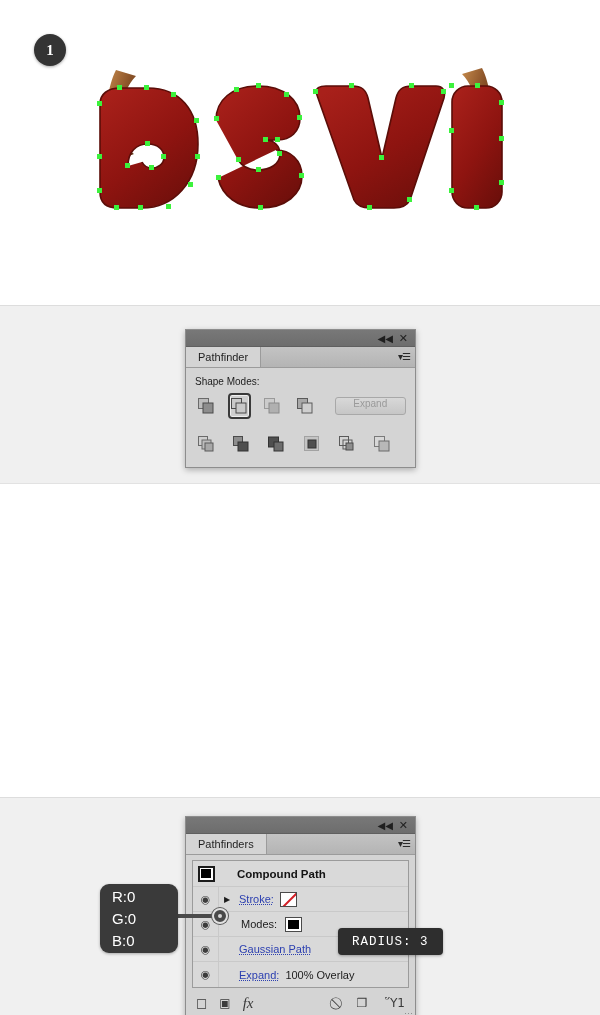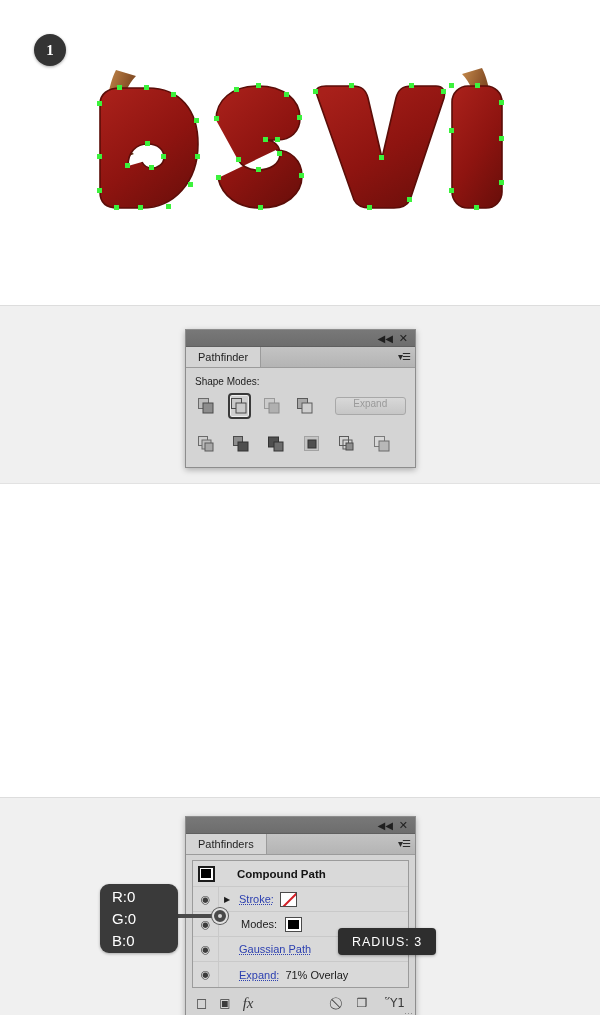--- a/index.html
+++ b/index.html
@@ -232,21 +232,21 @@
     content:""; position:absolute; left:4px; top:4px;
     width:4px; height:4px; border-radius:50%; background:#d8d8d8;
   }
 
   
   #radius-tooltip {
     position: absolute; left: 338px; top: 928px;
     height: 27px; padding: 0 14px;
     background: #2e2e2e; border-radius: 4px;
     color: #ffffff;
-    font-family: Liberation Sans, sans-serif;
+    font-family: Liberation Mono, monospace;
     font-size: 12.5px; letter-spacing: 1px;
     display: flex; align-items: center;
     box-shadow: 0 1px 3px rgba(0,0,0,.3);
     white-space: nowrap;
   }
 </style>
 </head>
 <body>
 
 <div class="page">
@@ -484,21 +484,21 @@
         <div class="ap-row">
           <span class="ap-eye">◉</span>
           <span class="ap-arrow"></span>
           <span class="ap-label">Gaussian Path</span>
         </div>
 
         <div class="ap-row">
           <span class="ap-eye">◉</span>
           <span class="ap-arrow"></span>
           <span class="ap-label">Expand:</span>
-          <span class="ap-plain">71% Overlay</span>
+          <span class="ap-plain">100% Overlay</span>
         </div>
       </div>
 
       <div class="ap-toolbar">
         <span class="tool-ic">□</span>
         <span class="tool-ic">▣</span>
         <span class="tool-ic fx">fx</span>
         <span class="tool-right">
           <span class="tool-ic">⃠</span>
           <span class="tool-ic">❐</span>

